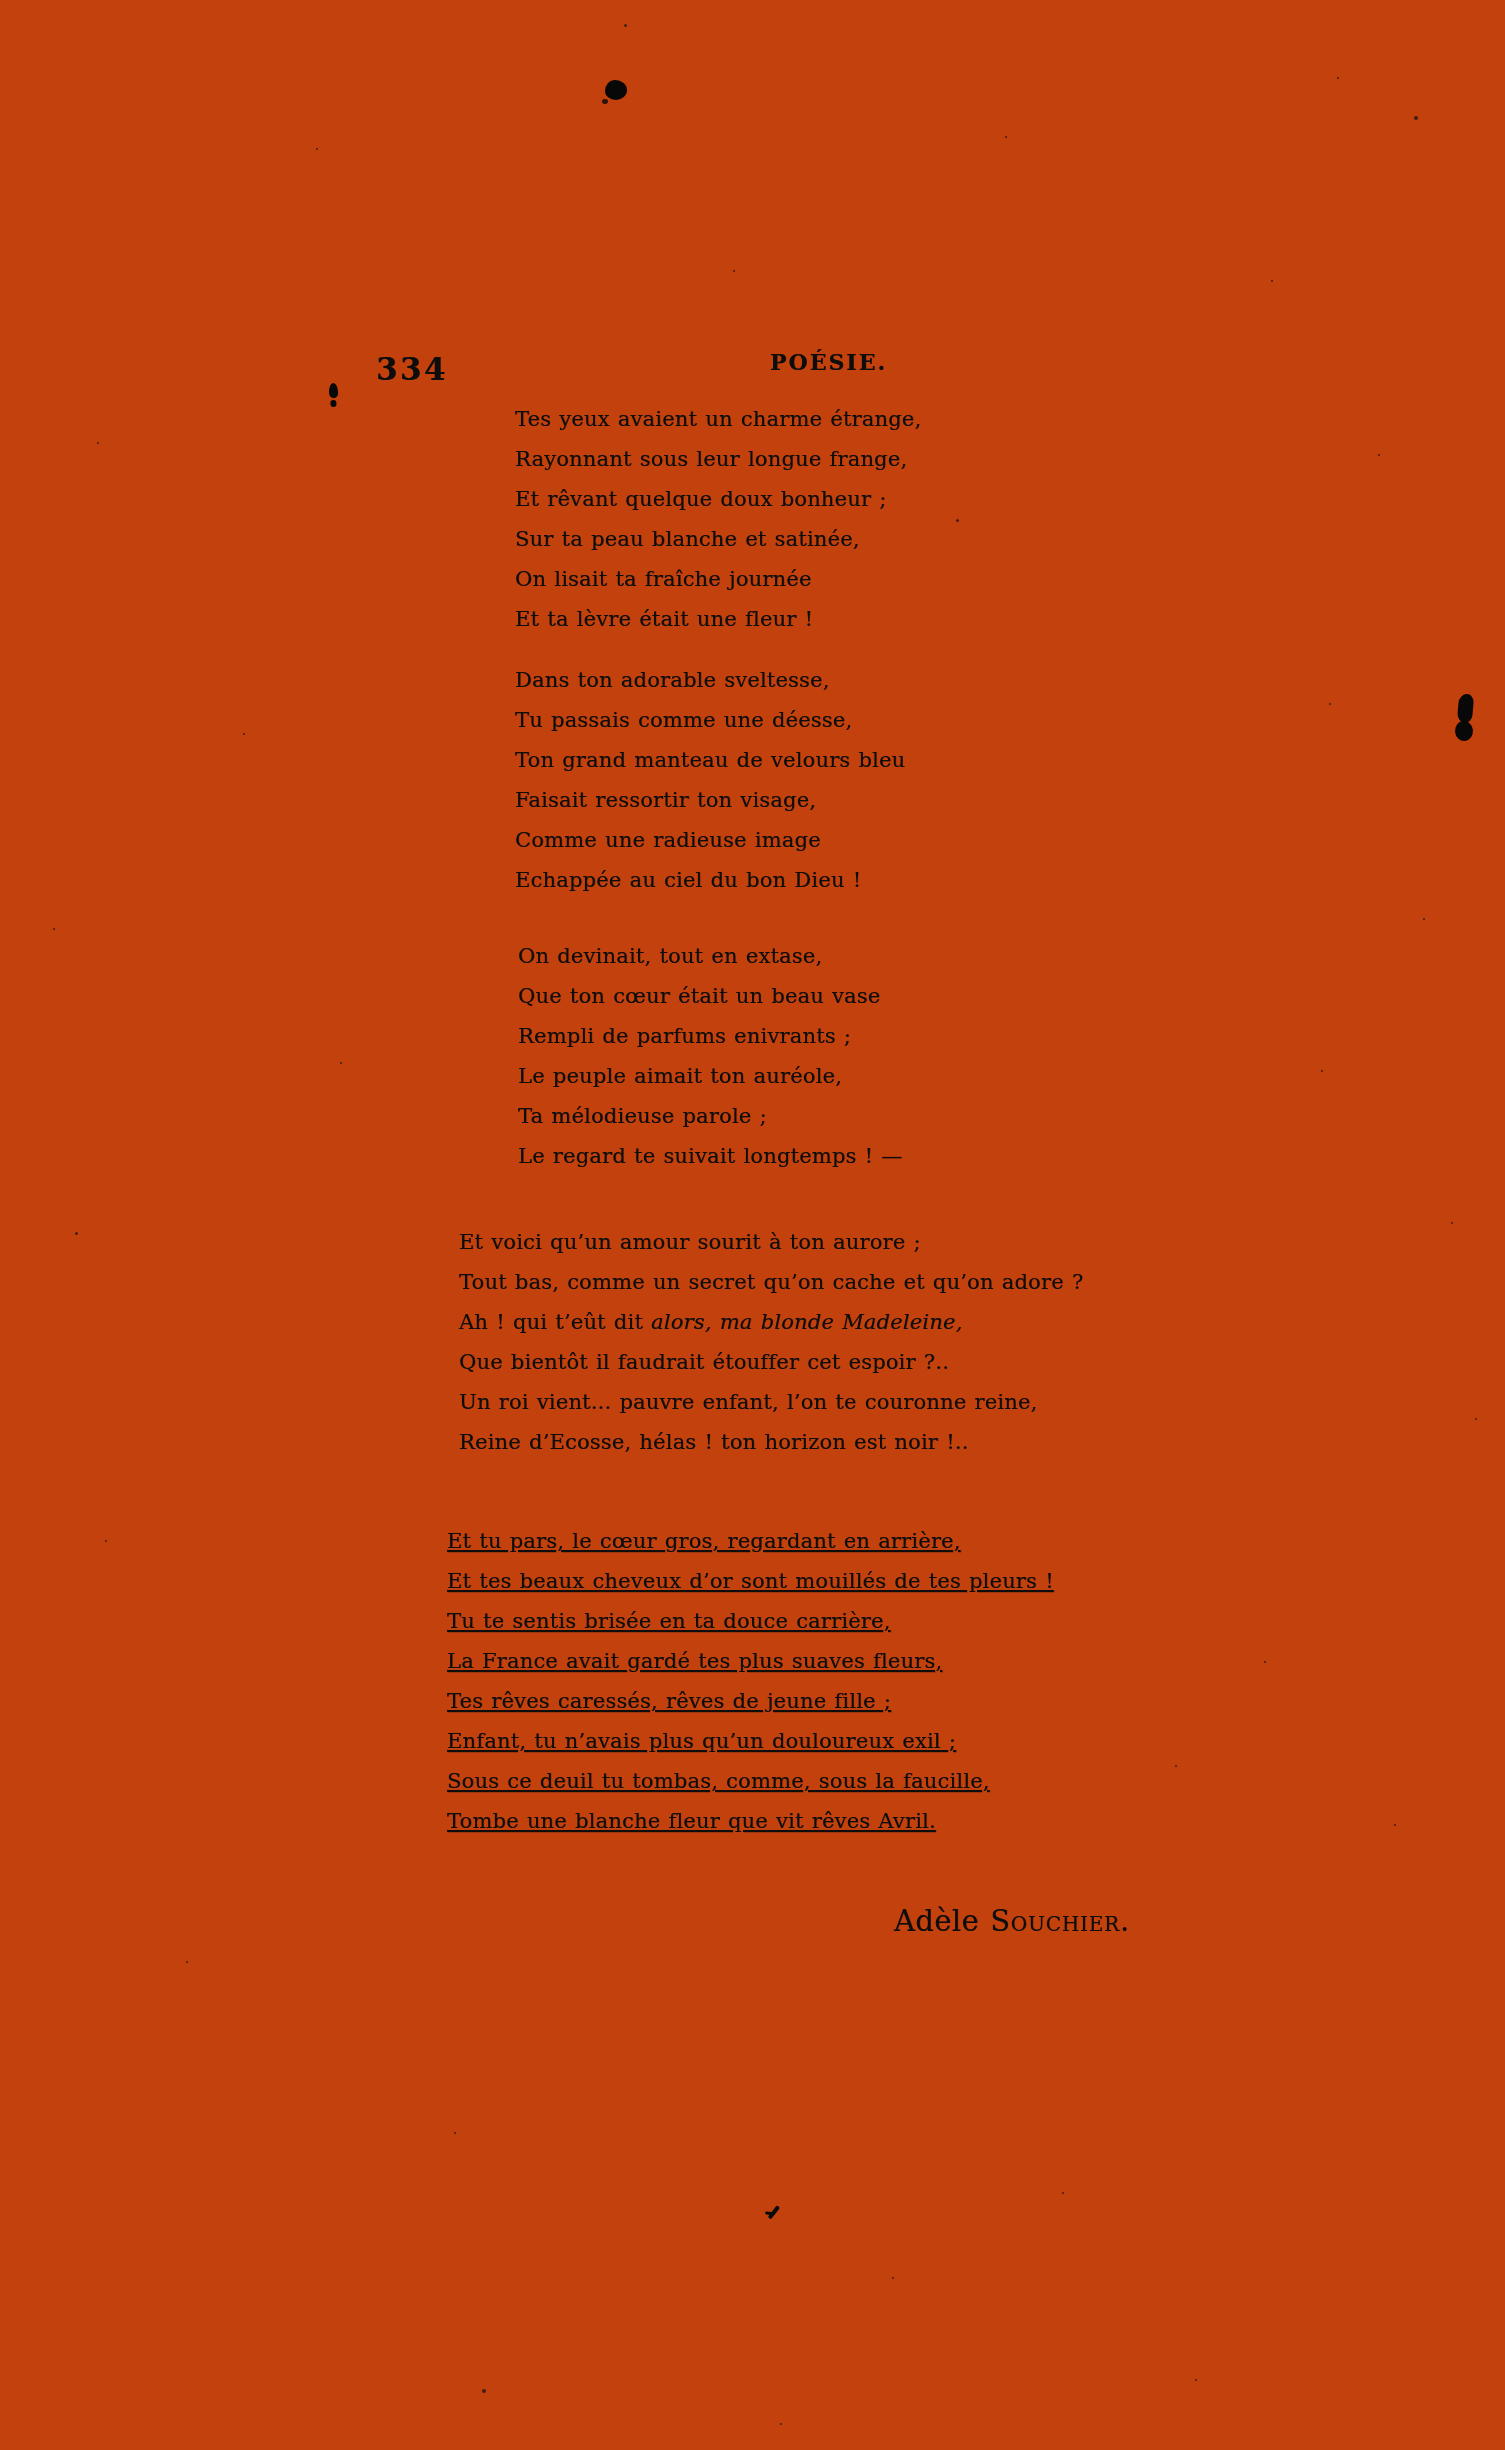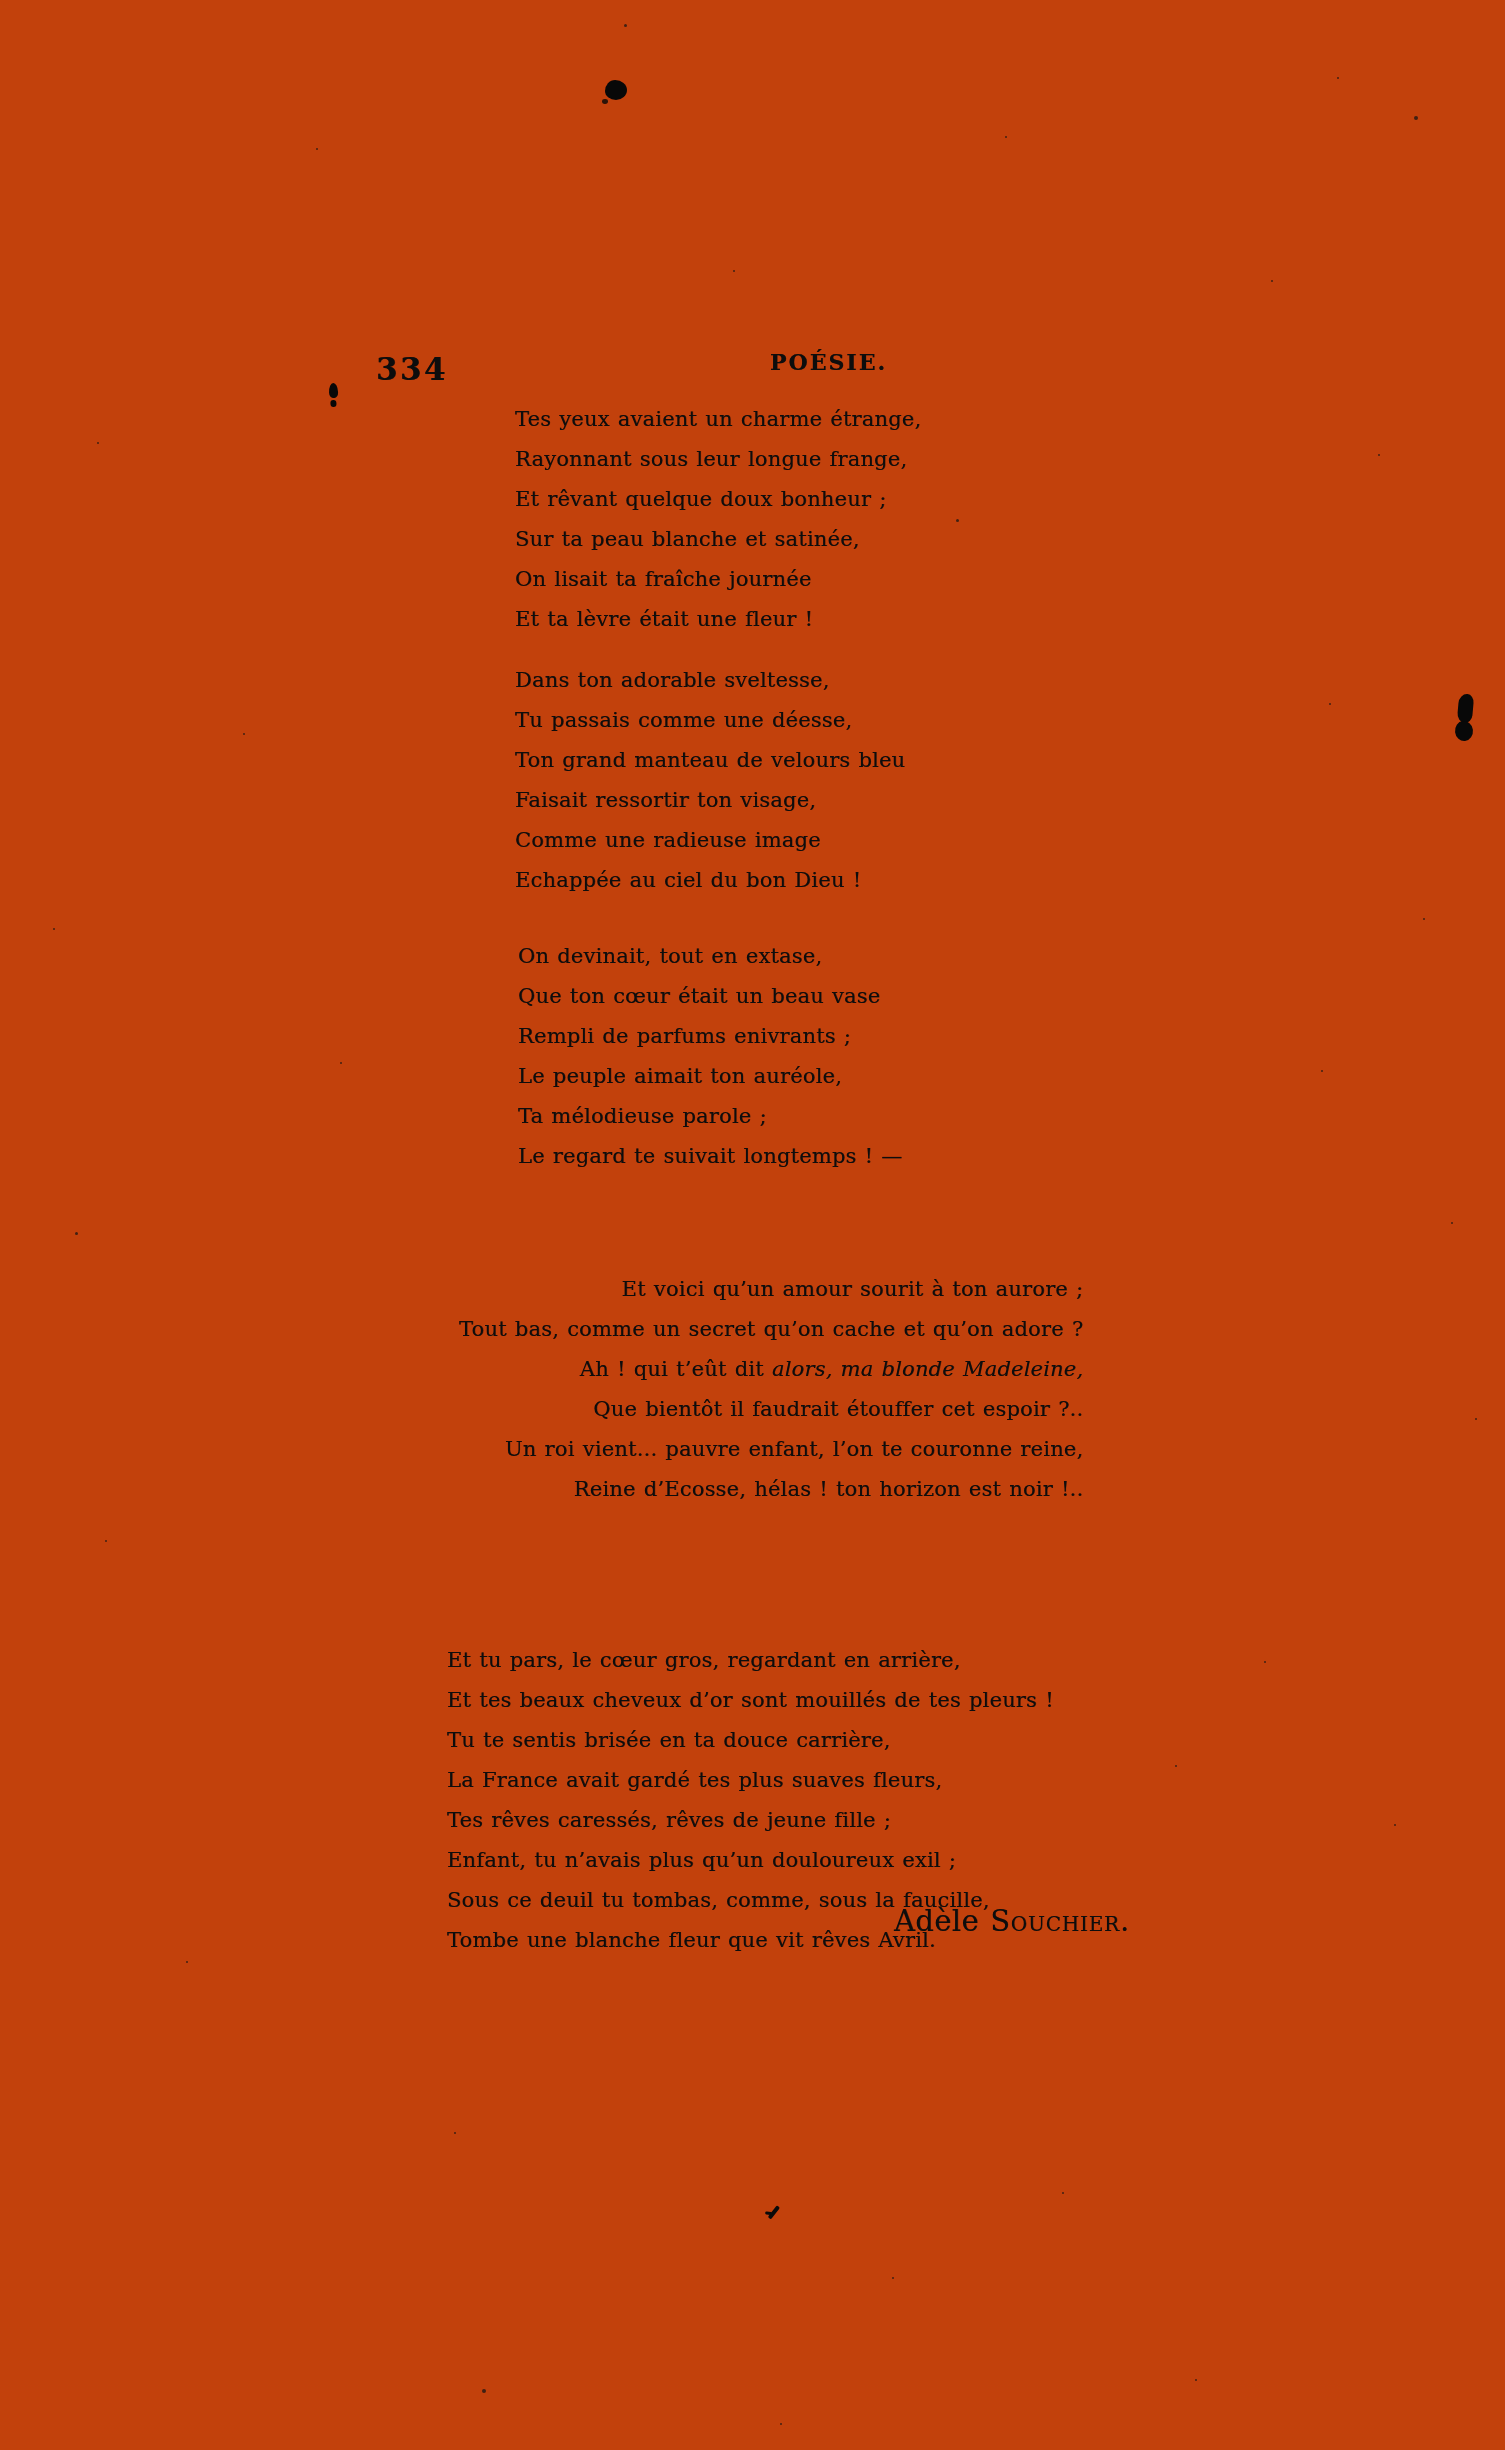--- a/index.html
+++ b/index.html
@@ -39,22 +39,22 @@
     font-size: 21px;
     line-height: 40px;
     letter-spacing: 0.2px;
     word-spacing: 1.2px;
     white-space: nowrap;
     text-shadow: 0.4px 0.4px 0 rgba(10,10,10,0.5);
   }
   .s1 { left: 515px; top: 399px; }
   .s2 { left: 515px; top: 660px; }
   .s3 { left: 518px; top: 936px; }
-  .s4 { left: 459px; top: 1269px; text-align: right; }
-  .s5 { left: 447px; top: 1640px; }
+  .s4 { left: 459px; top: 1222px; }
+  .s5 { left: 447px; top: 1521px; text-decoration: underline; }
   .line .em { font-style: italic; }
   .signature {
     position: absolute;
     left: 894px;
     top: 1904px;
     font-size: 29px;
     letter-spacing: 0.4px;
     text-shadow: 0.4px 0.4px 0 rgba(10,10,10,0.5);
     white-space: nowrap;
   }

